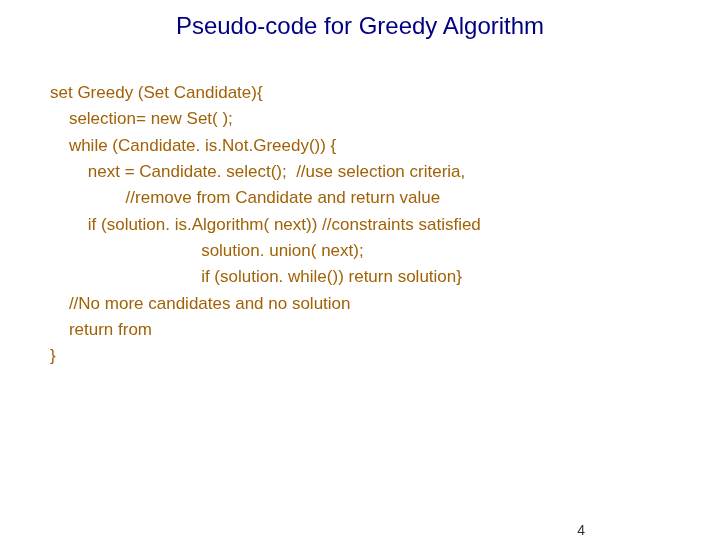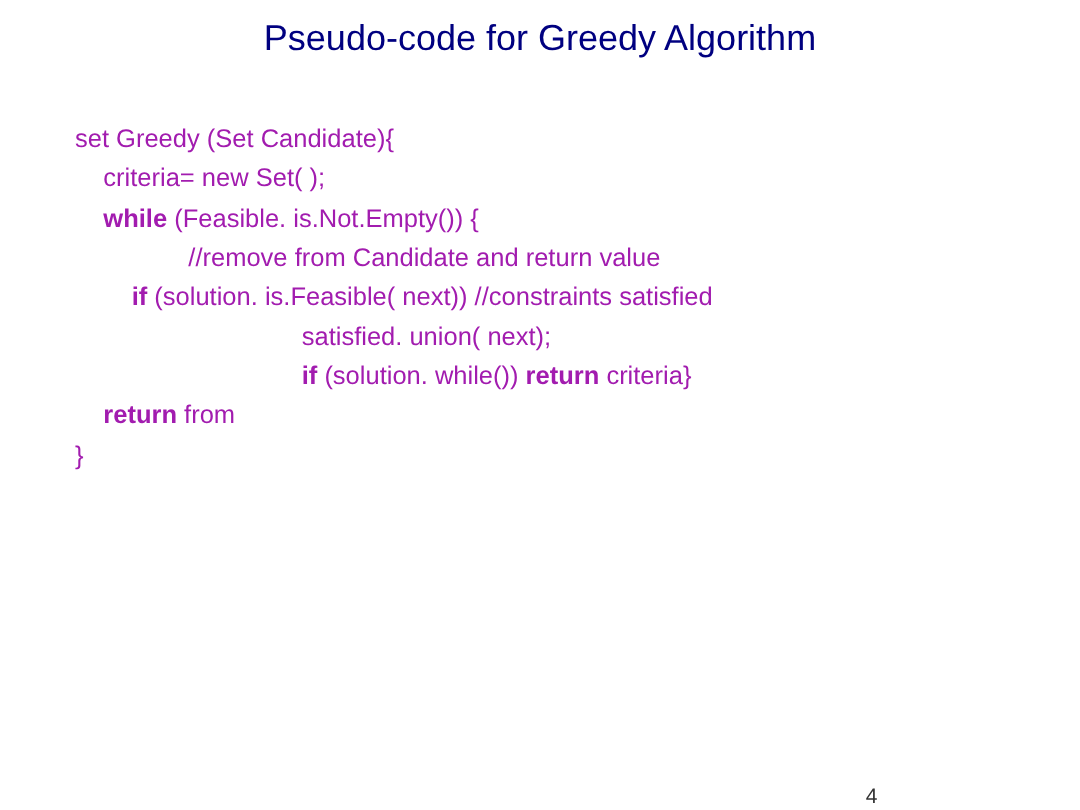--- a/index.html
+++ b/index.html
@@ -28,49 +28,51 @@
     font-weight: normal;
     color: #000080;
   }
   .code {
     position: absolute;
     top: 80px;
     left: 50px;
     right: 40px;
     font-size: 17px;
     line-height: 1.55;
-    color: #a21caf;
+    color: #a16207;
   }
   .code p {
     margin: 0;
     white-space: pre;
   }
-  .bold { font-weight: bold; text-align: center; }
+  .bold { font-weight: normal; text-align: center; }
   .pageno {
     position: absolute;
     right: 2px;
     bottom: 2px;
     font-family: Arial, sans-serif;
     font-size: 14px;
     color: #333;
   }
 </style>
 </head>
 <body>
 
 <div class="slide">
 
   <div class="title">Pseudo-code for Greedy Algorithm</div>
 
   <div class="code">
     <p><span>set Greedy (Set Candidate){</span></p>
-    <p><span>    criteria= new Set( );</span></p>
-    <p><span class="bold">    while</span><span> (Feasible. is.Not.Empty()) {</span></p>
+    <p><span>    selection= new Set( );</span></p>
+    <p><span class="bold">    while</span><span> (Candidate. is.Not.Greedy()) {</span></p>
+    <p><span>        next = Candidate. select();  //use selection criteria,</span></p>
     <p><span>                //remove from Candidate and return value</span></p>
-    <p><span class="bold">        if</span><span> (solution. is.Feasible( next)) //constraints satisfied</span></p>
-    <p><span>                                satisfied. union( next);</span></p>
-    <p><span class="bold">                                if</span><span> (solution. while()) </span><span class="bold">return</span><span> criteria}</span></p>
+    <p><span class="bold">        if</span><span> (solution. is.Algorithm( next)) //constraints satisfied</span></p>
+    <p><span>                                solution. union( next);</span></p>
+    <p><span class="bold">                                if</span><span> (solution. while()) </span><span class="bold">return</span><span> solution}</span></p>
+    <p><span>    //No more candidates and no solution</span></p>
     <p><span class="bold">    return</span><span> from</span></p>
     <p><span>}</span></p>
   </div>
 
   <div class="pageno">4</div>
 </div>
 
 </body></html>

